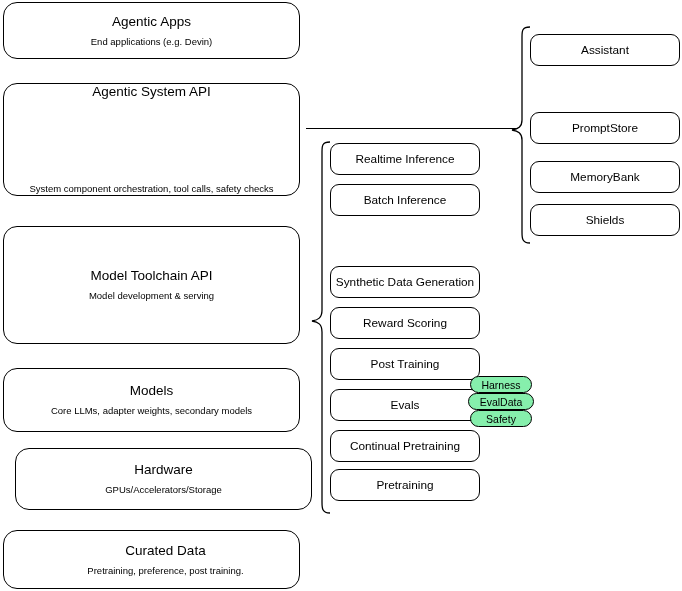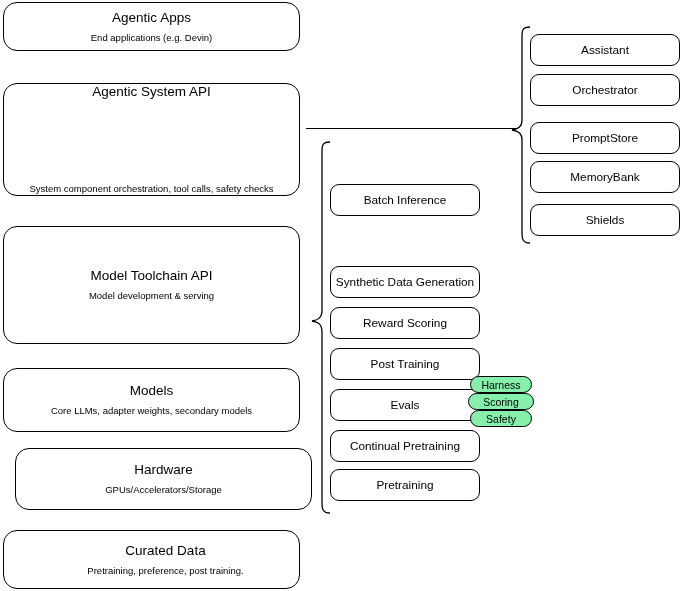--- a/index.html
+++ b/index.html
@@ -95,21 +95,21 @@
     fill: none;
     stroke: #000000;
     stroke-width: 1.3;
   }
 </style>
 </head>
 <body>
 
 <div id="canvas">
 
-  <div class="box layer-box" style="top:2px; height:49px;">
+  <div class="box layer-box" style="top:2px; height:57px;">
     <div class="layer-title">Agentic Apps</div>
     <div class="layer-sub">End applications (e.g. Devin)</div>
   </div>
 
   <div class="box layer-box" style="top:83px; height:113px;justify-content:space-between;">
     <div class="layer-title">Agentic System API</div>
     <div class="layer-sub">System component orchestration, tool calls, safety checks</div>
   </div>
 
   <div class="box layer-box" style="top:226px; height:118px;">
@@ -147,20 +147,23 @@
   <svg class="brace" style="left:506px; top:24px; width:26px; height:224px;" viewBox="0 0 26 224">
     <path d="M 24 3
              C 16 3, 16 7, 16 13
              L 16 96
              C 16 103, 12 105, 6 106
              C 12 107, 16 109, 16 116
              L 16 208
              C 16 214, 16 219, 24 219"></path>
   </svg>
 
+  <div class="box cap-box mid-box" style="top:143px;">
+    <span>Realtime Inference</span>
+  </div>
   <div class="box cap-box mid-box" style="top:184px;">
     <span>Batch Inference</span>
   </div>
   <div class="box cap-box mid-box" style="top:266px;">
     <span>Synthetic Data Generation</span>
   </div>
   <div class="box cap-box mid-box" style="top:307px;">
     <span>Reward Scoring</span>
   </div>
   <div class="box cap-box mid-box" style="top:348px;">
@@ -173,33 +176,30 @@
     <span>Continual Pretraining</span>
   </div>
   <div class="box cap-box mid-box" style="top:469px;">
     <span>Pretraining</span>
   </div>
 
   <div class="pill" style="left:470px; top:376px; width:62px;">
     <span>Harness</span>
   </div>
   <div class="pill" style="left:468px; top:393px; width:66px;">
-    <span>Scoring</span>
+    <span>EvalData</span>
   </div>
   <div class="pill" style="left:470px; top:410px; width:62px;">
     <span>Safety</span>
   </div>
 
   <div class="box cap-box right-box" style="top:34px;">
     <span>Assistant</span>
   </div>
-  <div class="box cap-box right-box" style="top:74px;">
-    <span>Orchestrator</span>
-  </div>
-  <div class="box cap-box right-box" style="top:122px;">
+  <div class="box cap-box right-box" style="top:112px;">
     <span>PromptStore</span>
   </div>
   <div class="box cap-box right-box" style="top:161px;">
     <span>MemoryBank</span>
   </div>
   <div class="box cap-box right-box" style="top:204px;">
     <span>Shields</span>
   </div>
 
 </div>

